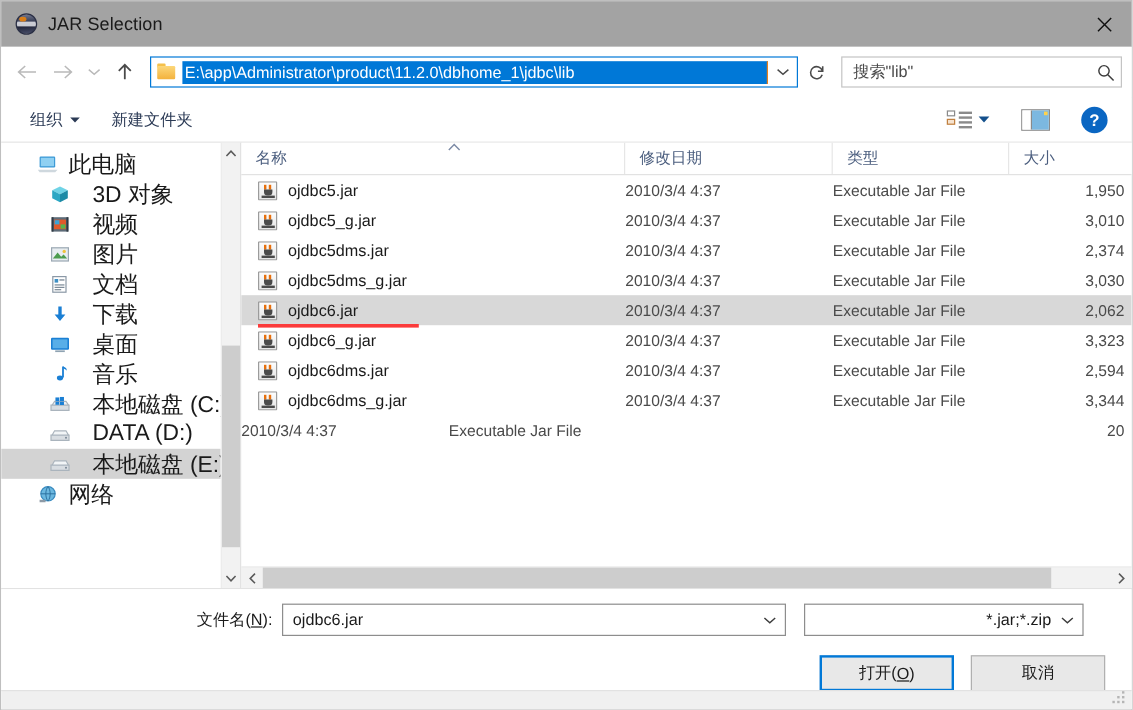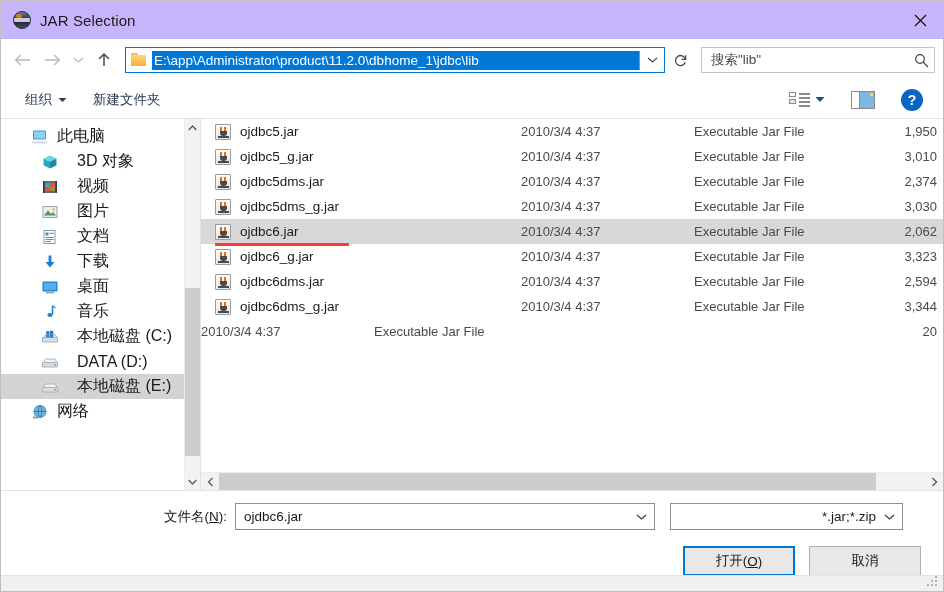--- a/index.html
+++ b/index.html
@@ -17,21 +17,21 @@
     border: 1px solid #bfbfbf;
     display: flex;
     flex-direction: column;
   }
 
   
   .titlebar {
     height: 38px;
     display: flex;
     align-items: center;
-    background: #c4b5fd;
+    background: #a3a3a3;
     flex: 0 0 38px;
   }
   .title-icon {
     width: 18px; height: 18px;
     margin-left: 12px; margin-right: 9px;
     border-radius: 50%;
     background: linear-gradient(175deg,#7a7f95 0%, #343a52 42%, #1b1f33 55%, #4a506b 100%);
     border: 1px solid #2a2f45;
     position: relative;
     overflow: hidden;
@@ -224,21 +224,21 @@
   }
   .sidebar-list {
     flex: 1 1 auto;
     overflow: hidden;
     padding-top: 5px;
   }
   .side-item {
     height: 25px;
     display: flex;
     align-items: center;
-    font-size: 16px;
+    font-size: 19px;
     color: #1a1a1a;
     padding-left: 30px;
     white-space: nowrap;
   }
   .side-item.indent { padding-left: 40px; gap: 10px; }
   .side-item.selected { background: #d3d3d3; }
   .side-item .sicon {
     width: 18px; height: 16px; margin-right: 8px;
     flex: 0 0 auto; position: relative;
   }
@@ -664,20 +664,39 @@
         </div>
         <div class="arrow">
           <svg width="9" height="6" viewBox="0 0 9 6">
               <path d="M0.7 1 L4.5 5 L8.3 1" stroke="#5a5a5a" stroke-width="1.3" fill="none"></path>
             </svg>
         </div>
       </div>
     </div>
 
     <div class="filepane">
+      <div class="col-header">
+        <div class="col c-name">
+          <span>名称</span>
+          <span class="sort-arrow">
+            <svg width="11" height="7" viewBox="0 0 11 7">
+                <path d="M1 6 L5.5 1.5 L10 6" stroke="#7c8aa5" stroke-width="1.2" fill="none"></path>
+              </svg>
+          </span>
+        </div>
+        <div class="col c-date">
+          <span>修改日期</span>
+        </div>
+        <div class="col c-type">
+          <span>类型</span>
+        </div>
+        <div class="col c-size">
+          <span>大小</span>
+        </div>
+      </div>
 
       <div class="filelist" id="file-rows">
           <div class="frow">
             <div class="fcell f-name">
               <span class="jar-icon">
                 <span class="steam"></span>
                 <span class="steam2"></span>
                 <span class="cup"></span>
                 <span class="base"></span>
               </span>

